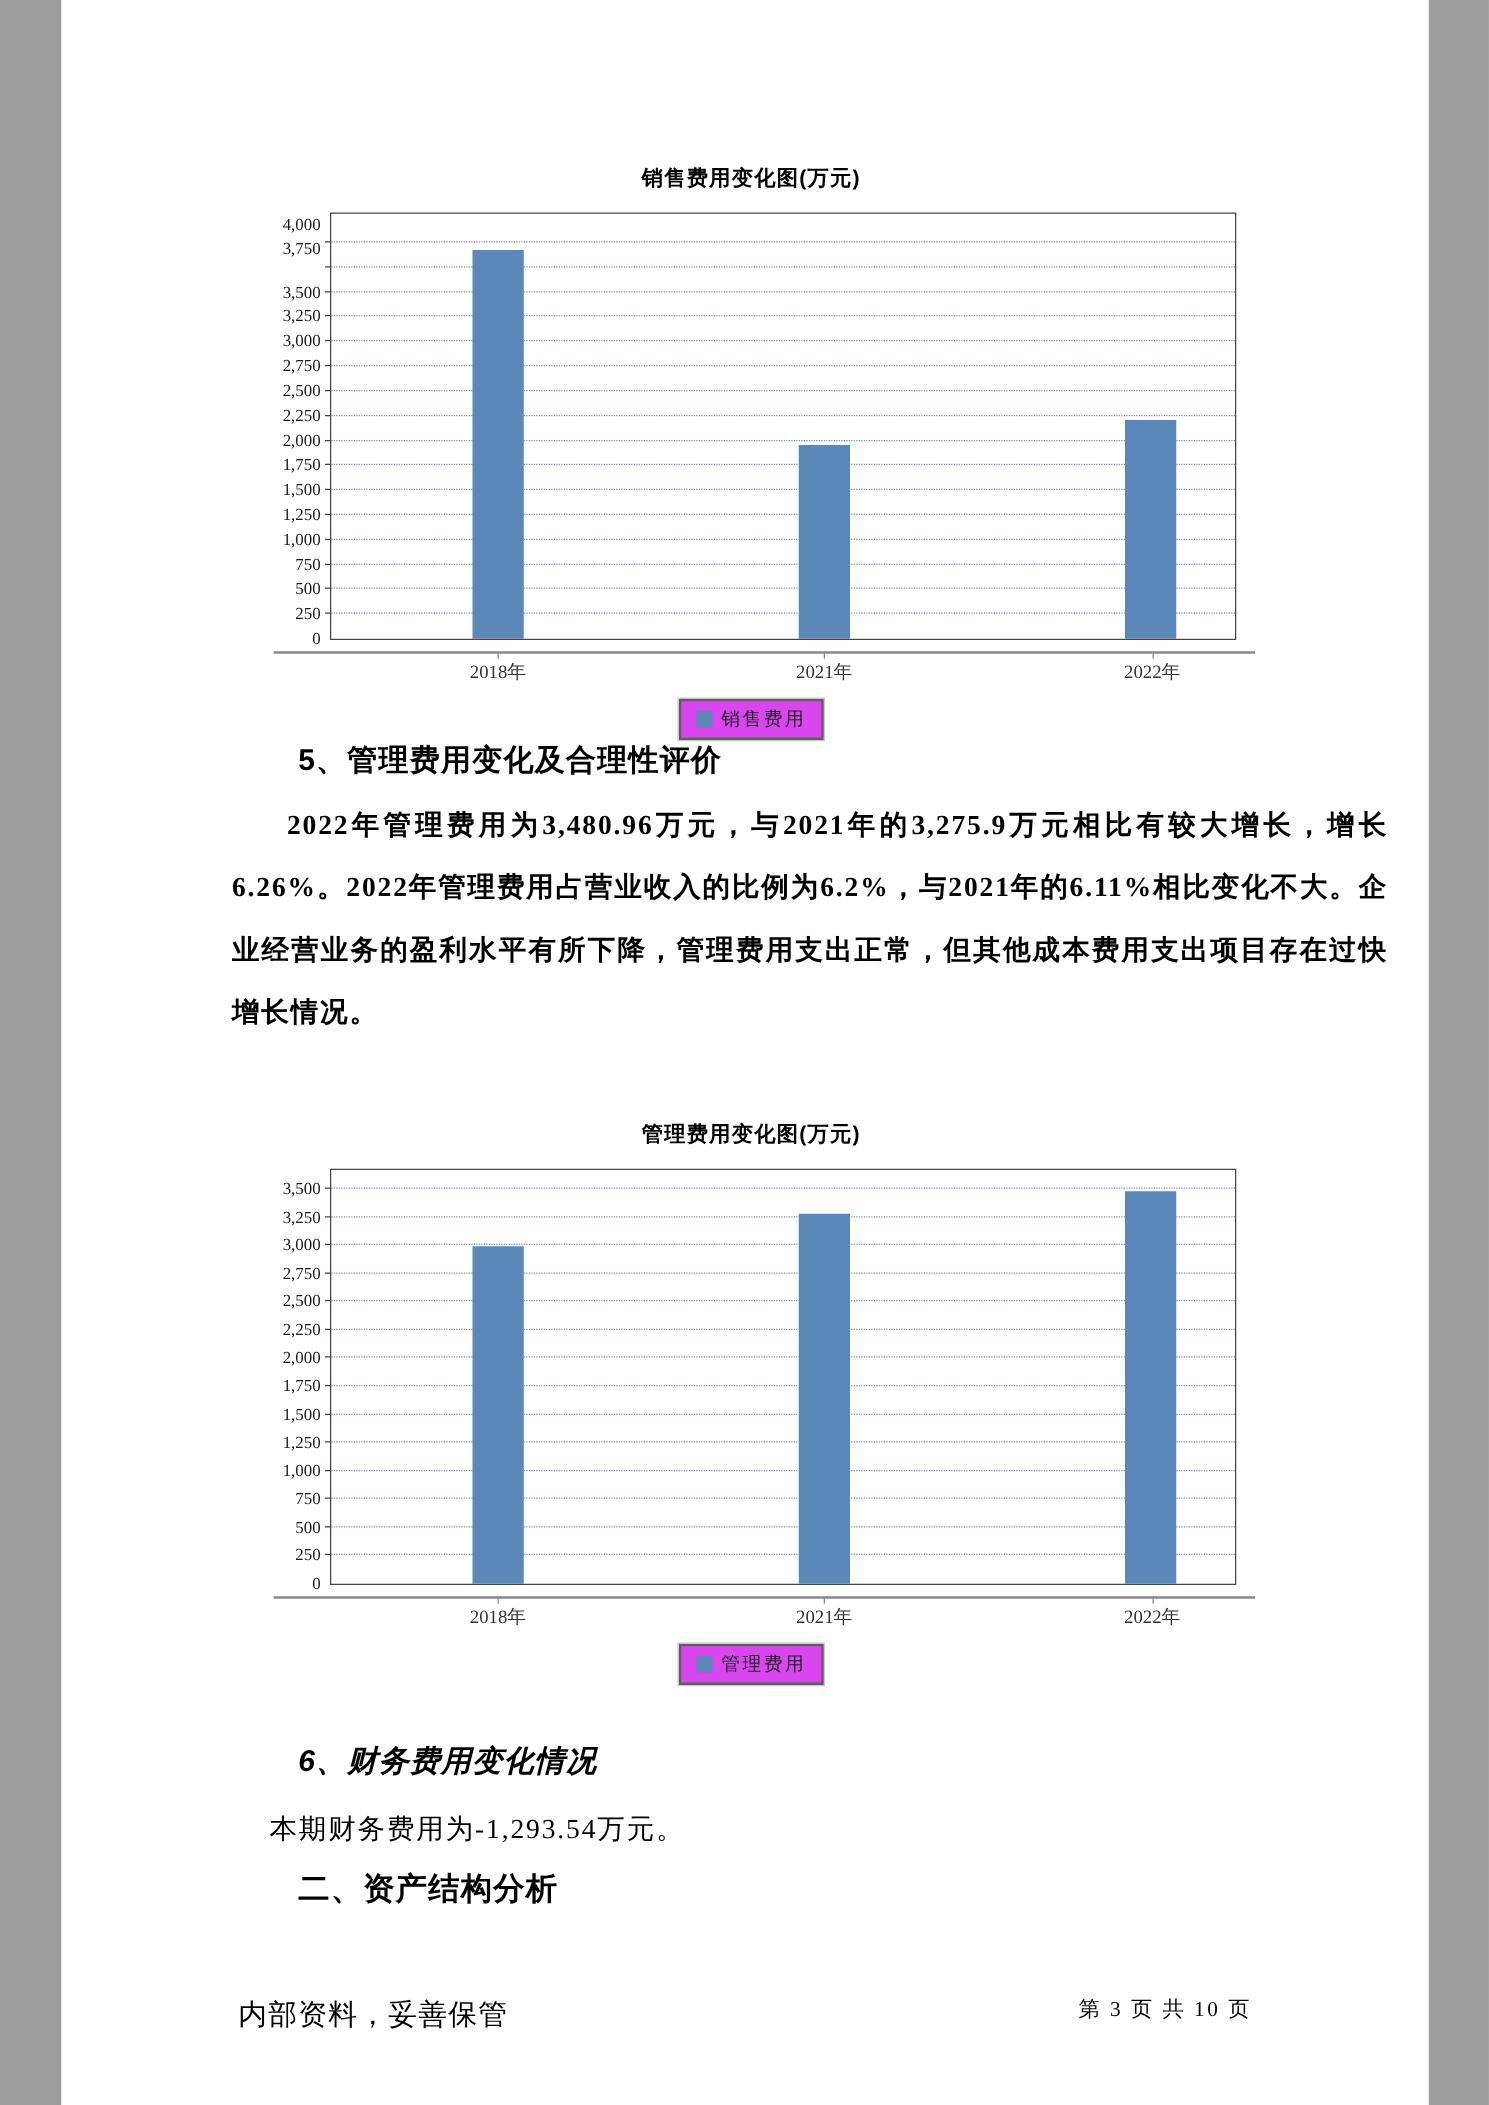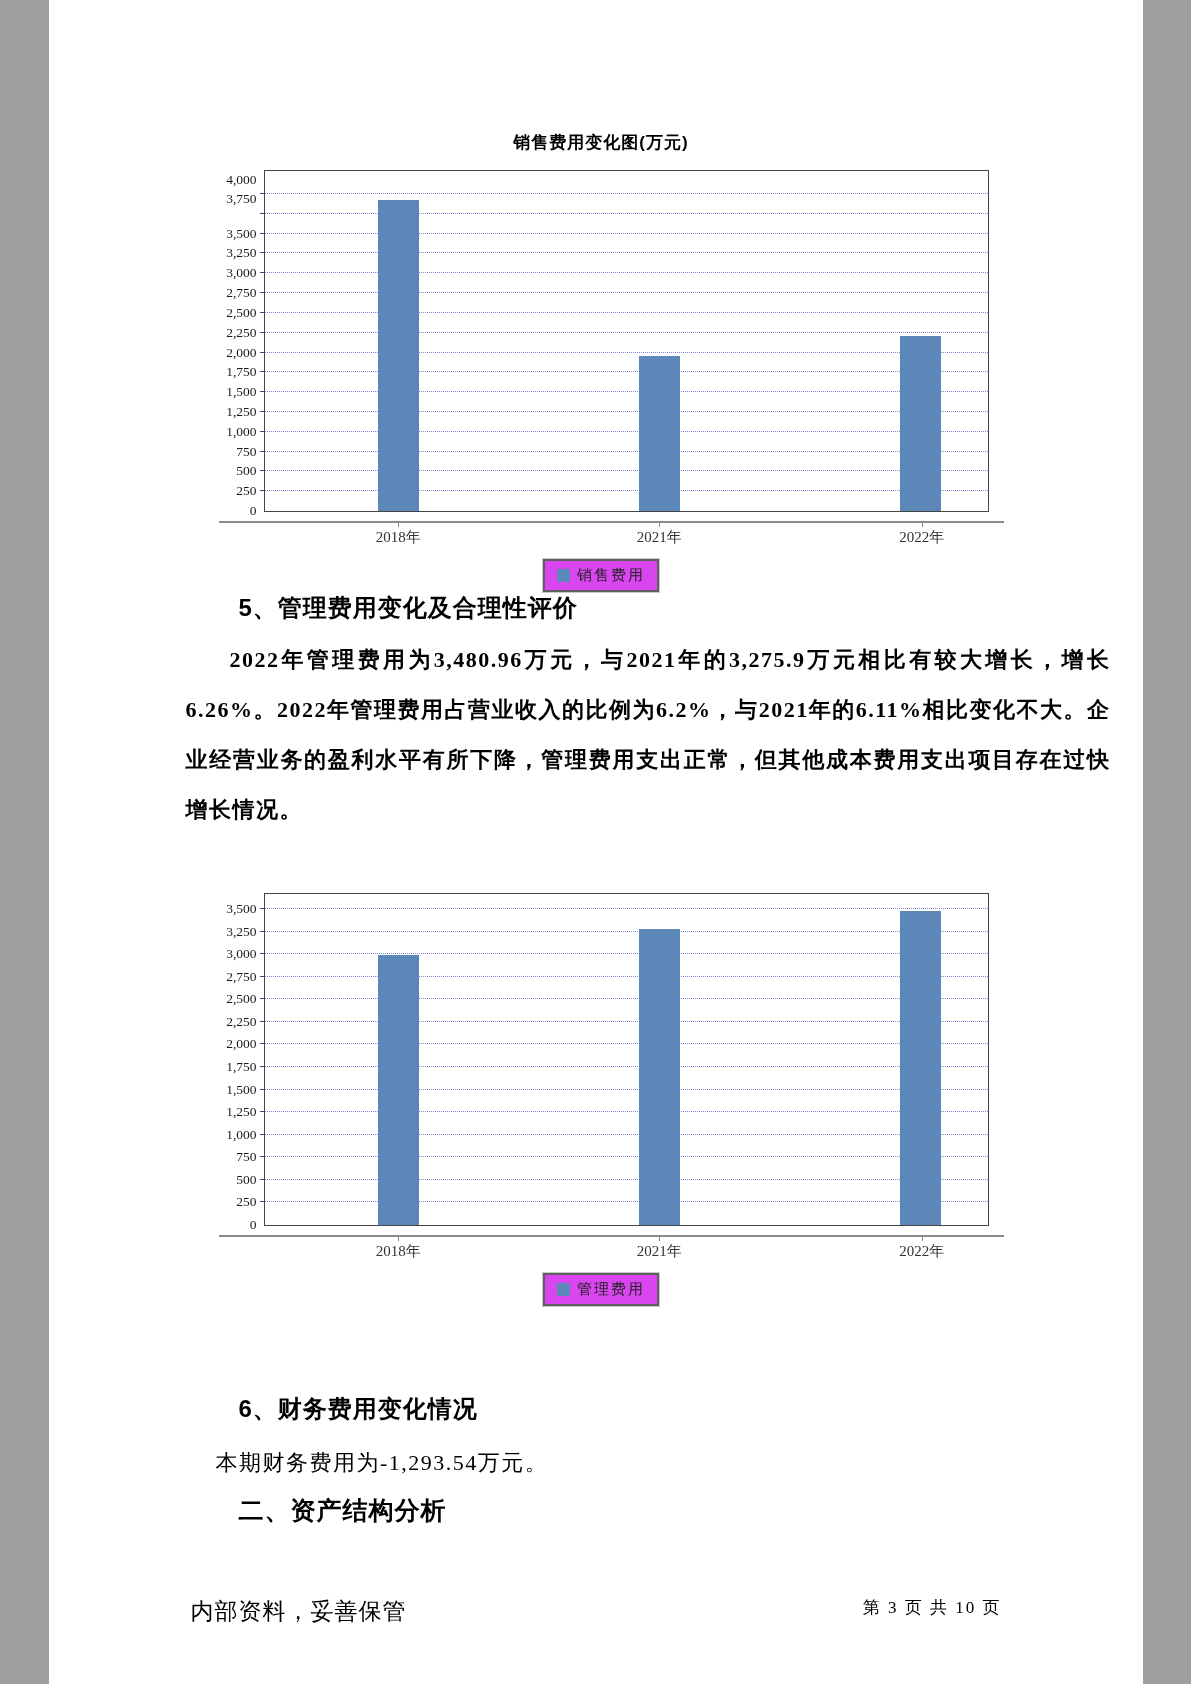--- a/index.html
+++ b/index.html
@@ -83,21 +83,21 @@
   .legend .legend-label{font-size:15px;color:#222;letter-spacing:2px;}
 
   
   .h-num{
     position:absolute;left:190px;
     font-family:"Liberation Sans", sans-serif;
     font-weight:bold;color:#000;
     white-space:nowrap;
   }
   #heading-5{top:592px;font-size:24px;letter-spacing:1px;}
-  #heading-6{top:1393px;font-size:24px;letter-spacing:1px;}
+  #heading-6{top:1393px;font-size:24px;letter-spacing:1px;font-style:italic;}
   #heading-assets{top:1494px;font-size:25px;letter-spacing:1px;}
   .body-para{
     position:absolute;left:137px;width:925px;
     font-size:22px;line-height:50px;
     letter-spacing:1.5px;
     text-align:justify;
     color:#000;
   }
   #para-5{top:635px;text-indent:2em;font-weight:bold;}
   #para-6{top:1438px;text-indent:30px;}
@@ -188,20 +188,21 @@
         <span class="swatch" style="background: rgb(91, 136, 184);"></span>
         <span class="legend-label">销售费用</span>
       </div>
     </div>
   </section>
 
   <div class="h-num" id="heading-5">5、管理费用变化及合理性评价</div>
   <div class="body-para" id="para-5">2022年管理费用为3,480.96万元，与2021年的3,275.9万元相比有较大增长，增长6.26%。2022年管理费用占营业收入的比例为6.2%，与2021年的6.11%相比变化不大。企业经营业务的盈利水平有所下降，管理费用支出正常，但其他成本费用支出项目存在过快增长情况。</div>
 
   <section class="chart-block" id="chart-1">
+    <div class="chart-title">管理费用变化图(万元)</div>
     <div class="chart-body">
       <div class="plot">
           <div class="ytick-label" style="bottom: -7px;">0</div>
           <div class="gridline" style="bottom: 22.5714px; border-top-color: rgb(133, 133, 226);"></div>
           <div class="ytick-mark" style="bottom: 22.5714px;"></div>
           <div class="ytick-label" style="bottom: 15.5714px;">250</div>
           <div class="gridline" style="bottom: 45.1429px; border-top-color: rgb(133, 133, 226);"></div>
           <div class="ytick-mark" style="bottom: 45.1429px;"></div>
           <div class="ytick-label" style="bottom: 38.1429px;">500</div>
           <div class="gridline" style="bottom: 67.7143px; border-top-color: rgb(133, 133, 226);"></div>

